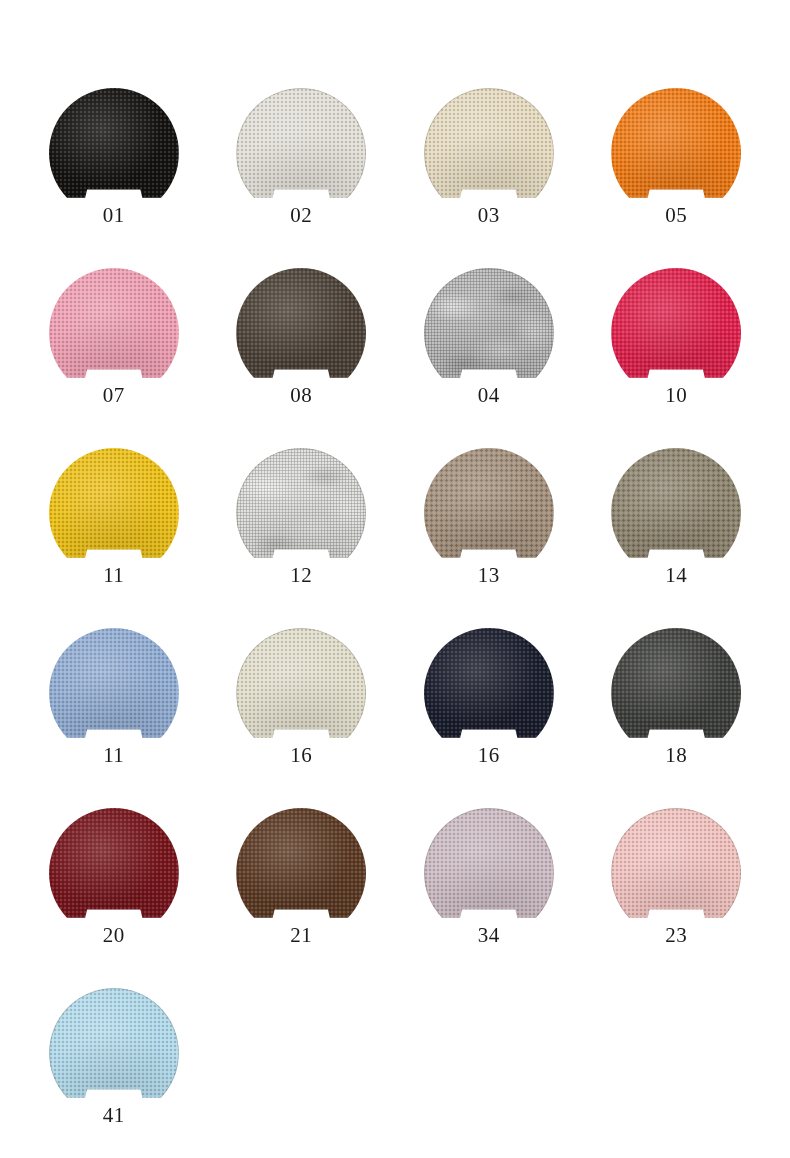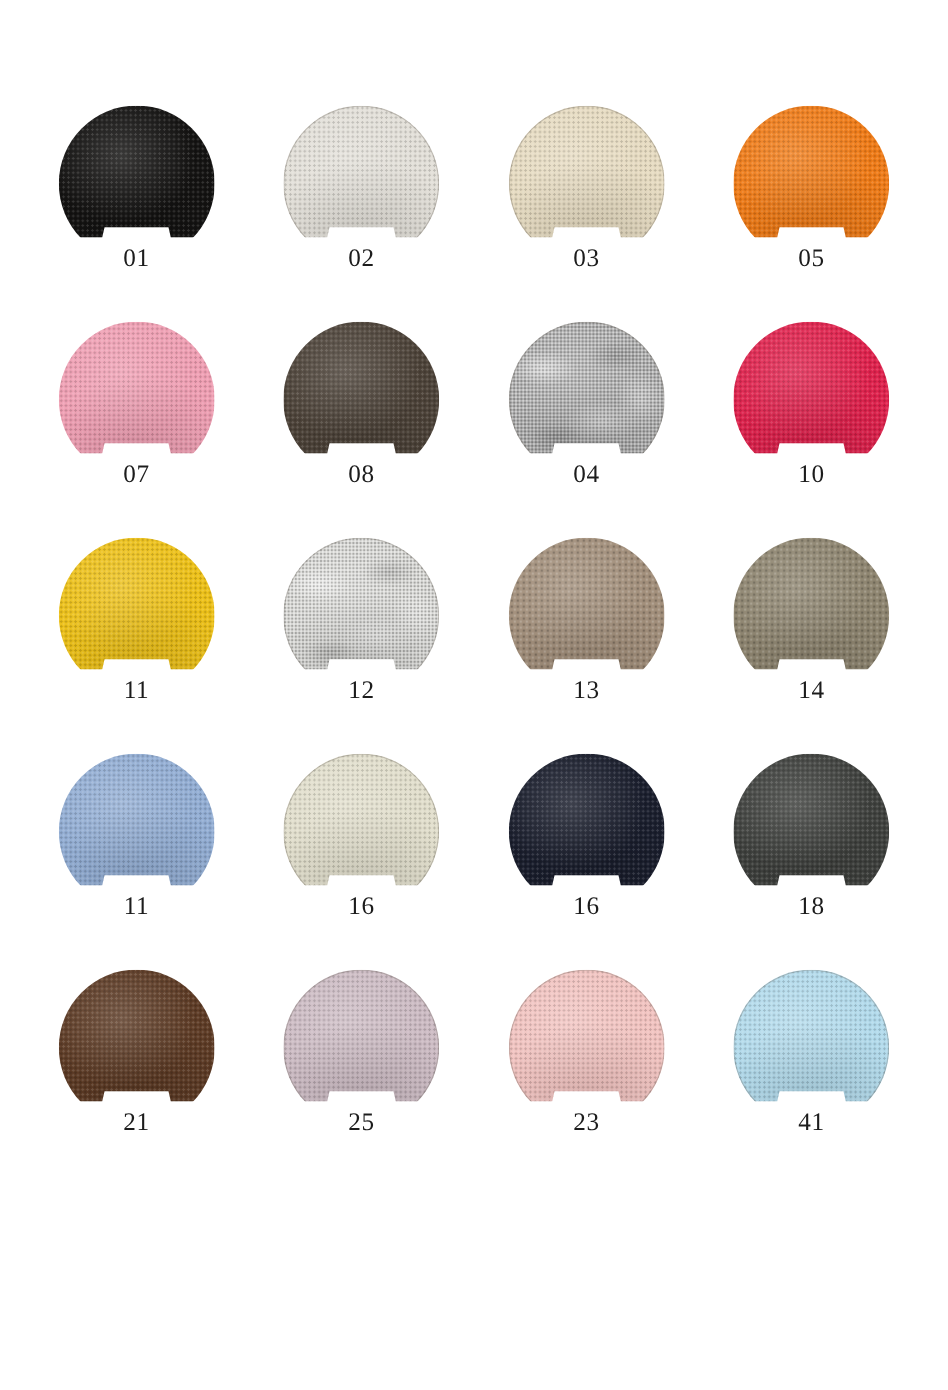--- a/index.html
+++ b/index.html
@@ -319,38 +319,49 @@
             <div class="chip-weave"></div>
             <div class="chip-shade"></div>
             <div class="chip-edge"></div>
           </div>
         </div>
         <div class="chip-label">18</div>
       </div>
       <div class="swatch-cell">
         <div class="chip-wrap">
           <div class="chip" data-texture="weave" data-light="false">
+            <div class="chip-colour" style="background-color: rgb(120, 23, 30);"></div>
+            <div class="chip-weave"></div>
+            <div class="chip-shade"></div>
+            <div class="chip-edge"></div>
+          </div>
+        </div>
+        <div class="chip-label">20</div>
+      </div>
+      <div class="swatch-cell">
+        <div class="chip-wrap">
+          <div class="chip" data-texture="weave" data-light="false">
             <div class="chip-colour" style="background-color: rgb(94, 60, 38);"></div>
             <div class="chip-weave"></div>
             <div class="chip-shade"></div>
             <div class="chip-edge"></div>
           </div>
         </div>
         <div class="chip-label">21</div>
       </div>
       <div class="swatch-cell">
         <div class="chip-wrap">
           <div class="chip" data-texture="weave" data-light="true">
             <div class="chip-colour" style="background-color: rgb(205, 188, 196);"></div>
             <div class="chip-weave"></div>
             <div class="chip-shade"></div>
             <div class="chip-edge"></div>
           </div>
         </div>
-        <div class="chip-label">25</div>
+        <div class="chip-label">34</div>
       </div>
       <div class="swatch-cell">
         <div class="chip-wrap">
           <div class="chip" data-texture="weave" data-light="true">
             <div class="chip-colour" style="background-color: rgb(242, 196, 193);"></div>
             <div class="chip-weave"></div>
             <div class="chip-shade"></div>
             <div class="chip-edge"></div>
           </div>
         </div>

